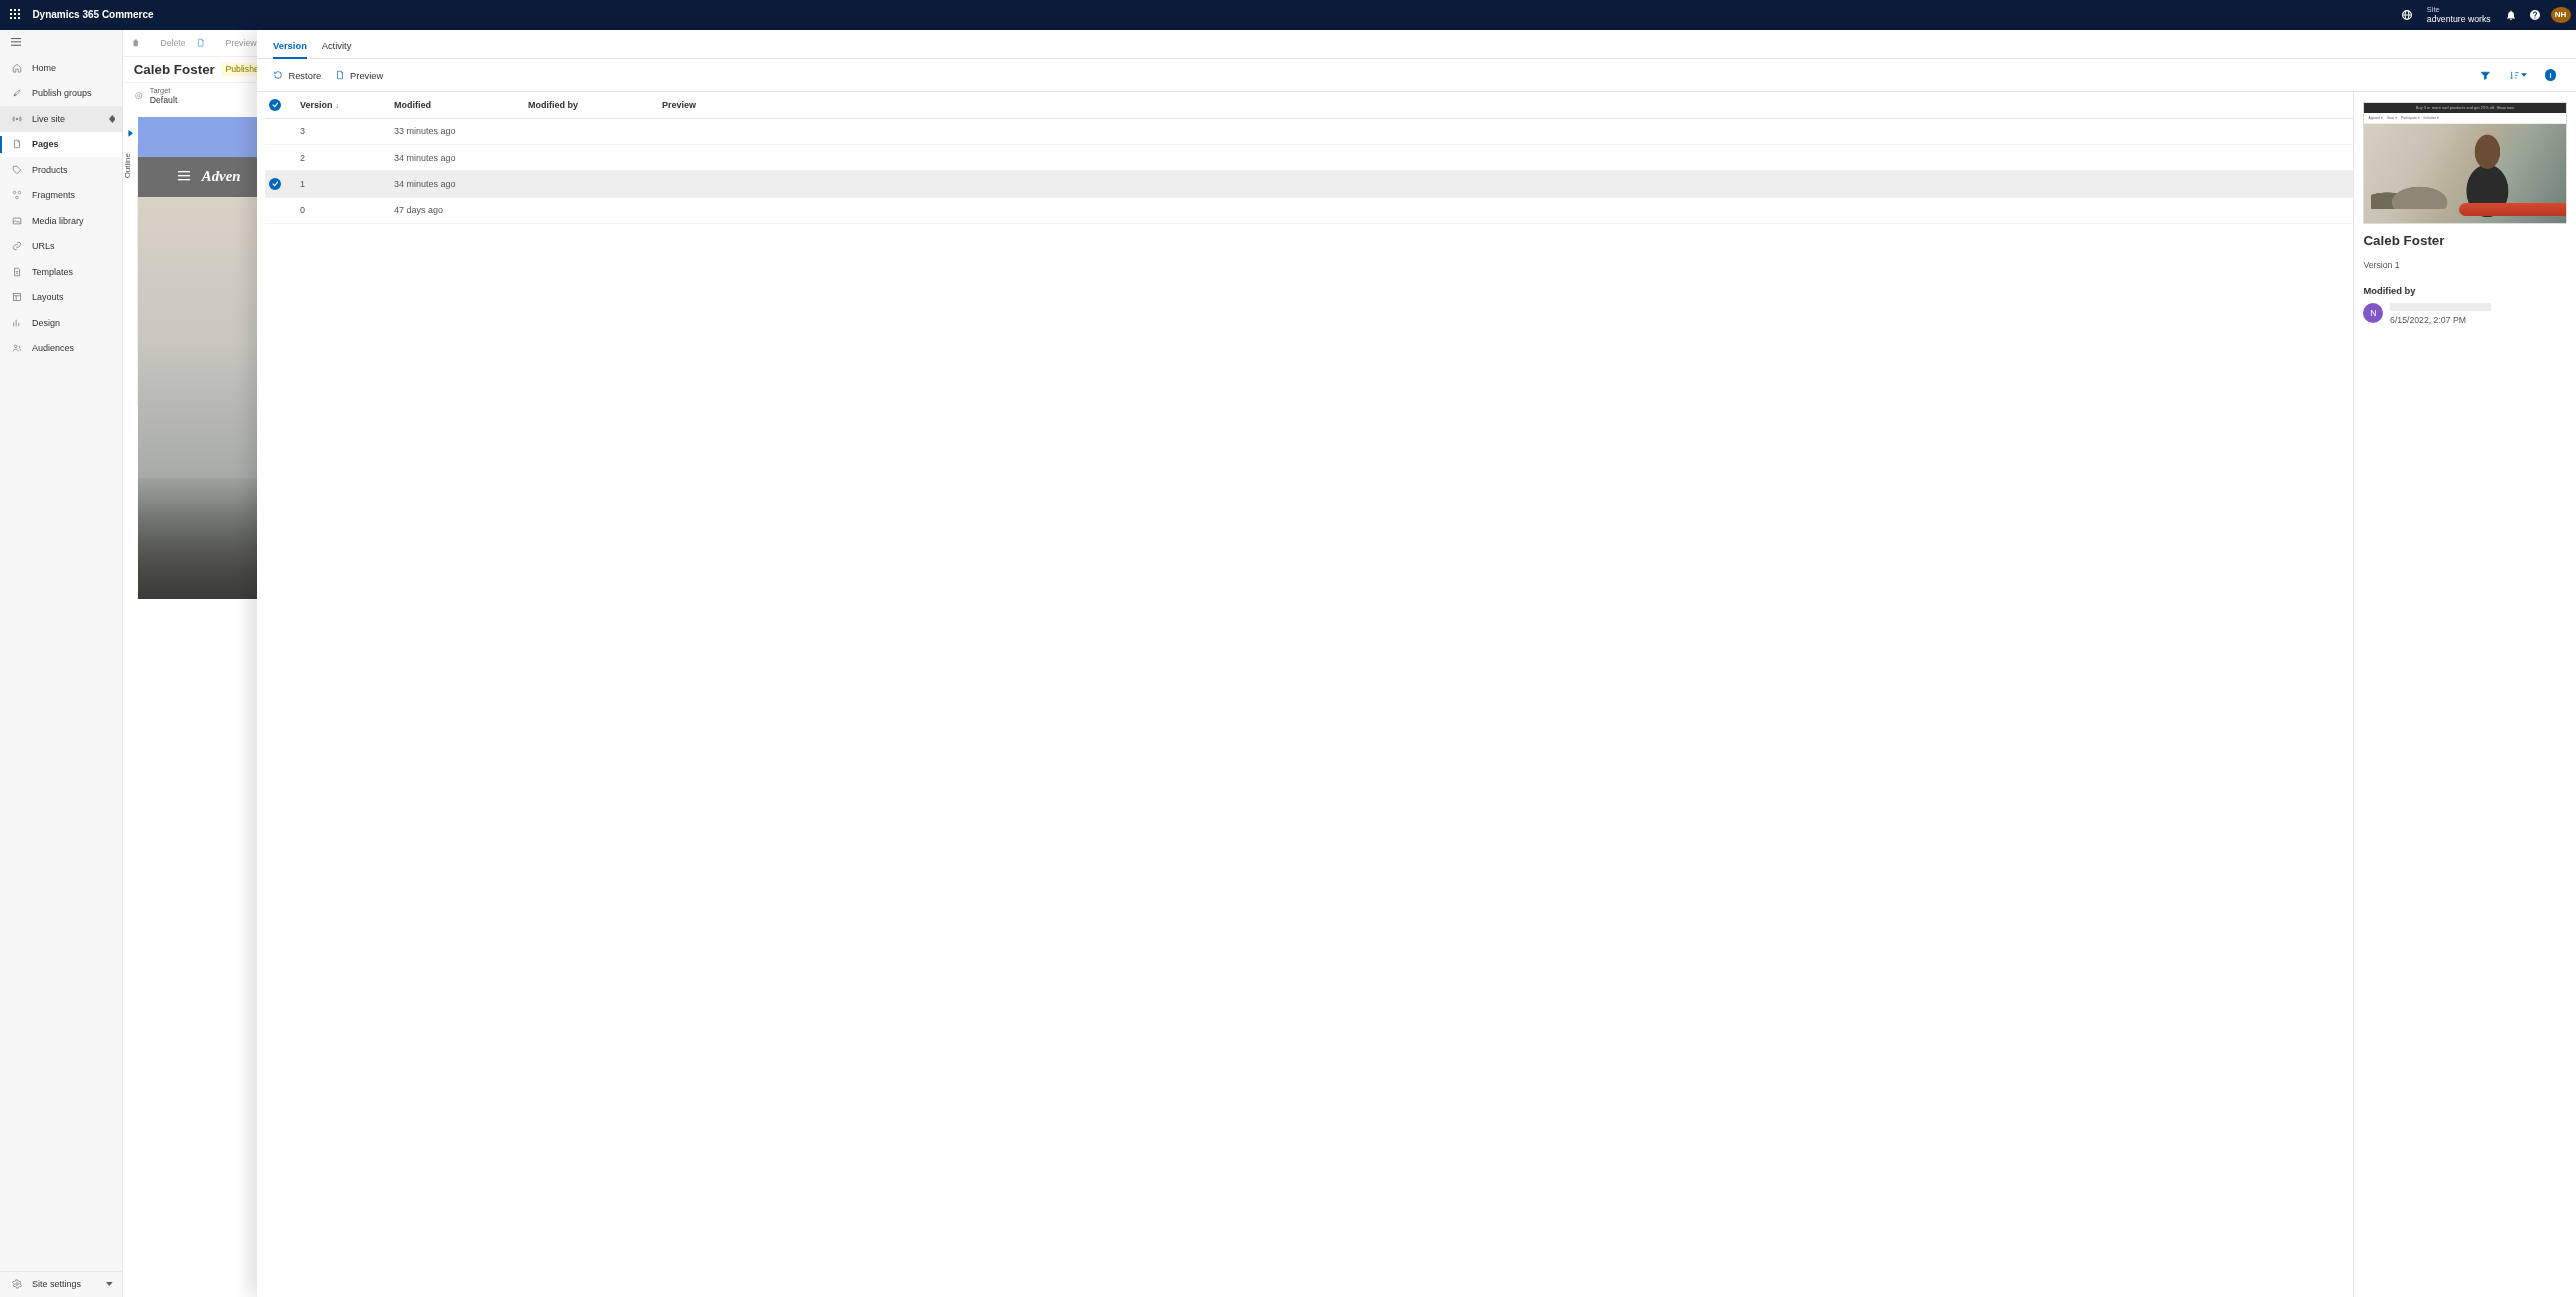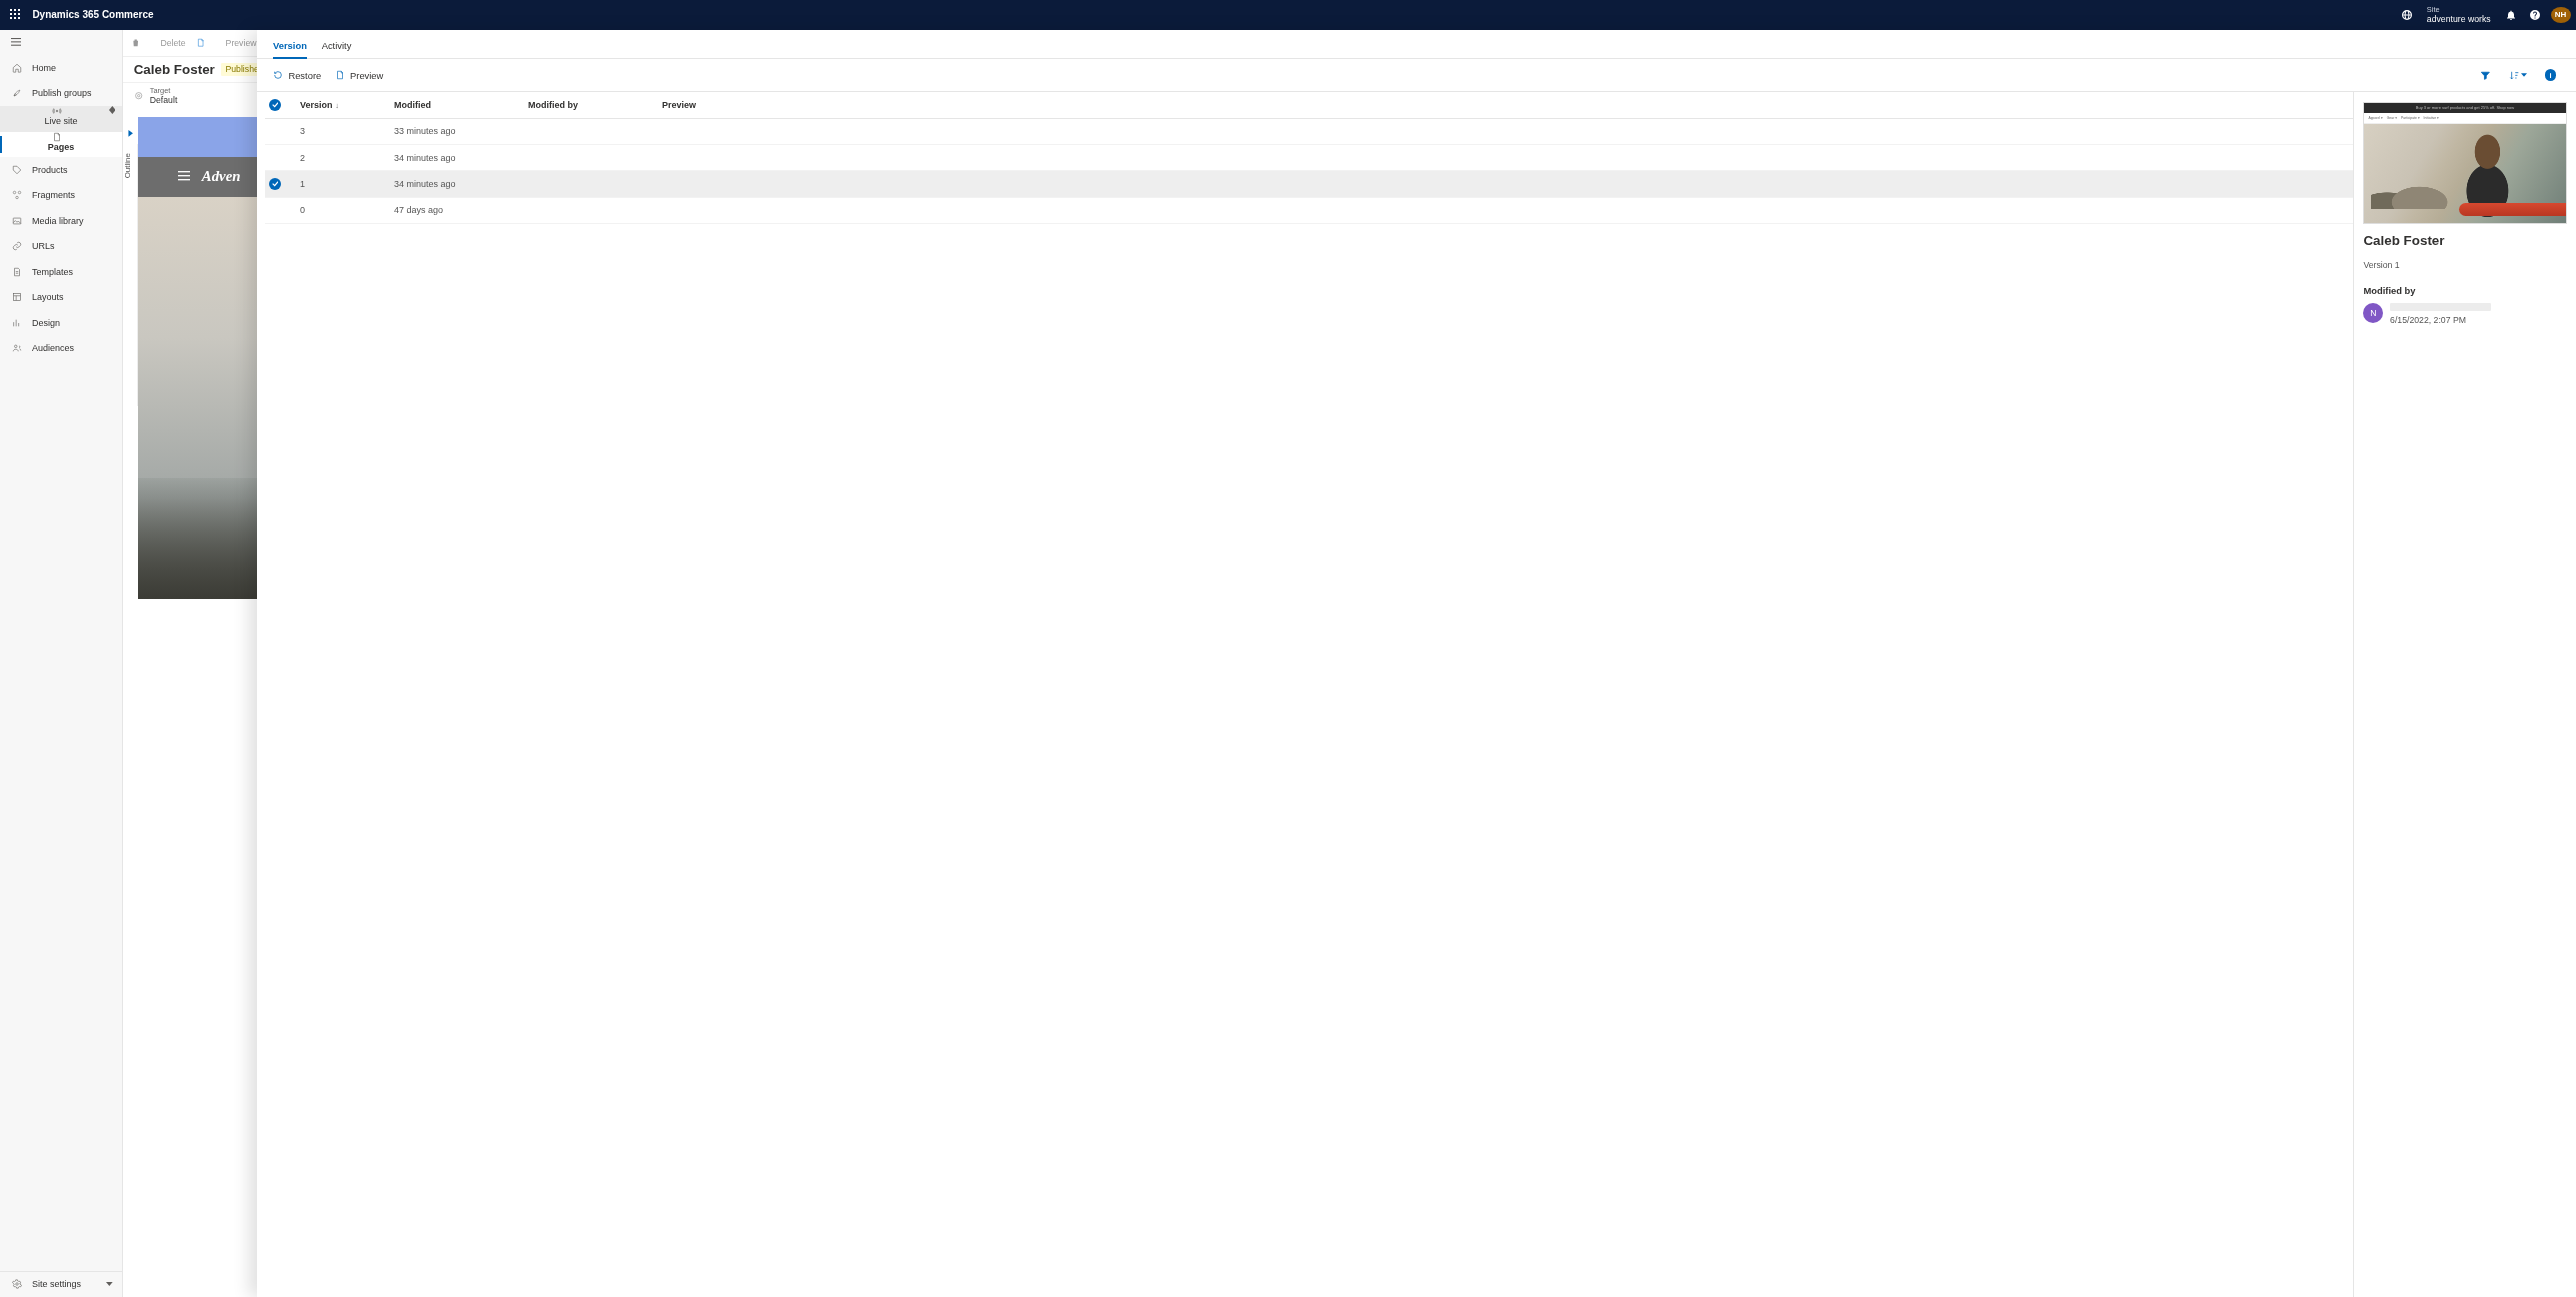--- a/index.html
+++ b/index.html
@@ -20,24 +20,24 @@
 
 
 .body { position:absolute; top:29.5px; bottom:0; left:0; right:0; display:flex; }
 .sidebar { width: 123px; background:#f7f7f7; border-right:0.7px solid #e5e5e5; display:flex; flex-direction:column;}
 .sidebar .hamburger { height: 25.5px; display:flex; align-items:center; padding-left:10.7px; cursor:pointer;}
 .sidebar .hamburger svg { width:10.7px; height:8px; fill:#605e5c;}
 .nav-items { flex: 1; overflow:auto;}
 .nav-item { height:25.5px; display:flex; align-items:center; padding: 0 10.7px; cursor:pointer; position:relative; font-size:9px; color:#323130;}
 .nav-item .ico { width: 13.4px; display:flex; justify-content:center; margin-right:8px;}
 .nav-item .ico svg { width:10px; height:10px; fill:#605e5c; stroke:#605e5c;}
-.nav-item.livesite { background:#eaeaea; font-weight:400;flex-direction:column;}
+.nav-item.livesite { background:#eaeaea; font-weight:400;}
 .nav-item.livesite .chev { position:absolute; right:6.7px; display:flex; flex-direction:column;}
 .nav-item.livesite .chev svg{width:6.7px;height:4px;fill:#605e5c;}
-.nav-item.active { background:#fff; font-weight:600;flex-direction:column;}
+.nav-item.active { background:#fff; font-weight:600;}
 .nav-item.active::before { content:""; position:absolute; left:0; top:4px; bottom:4px; width:2px; background:#0067b8;}
 .sidebar-footer { border-top:0.7px solid #e5e5e5; }
 .sidebar-footer .nav-item svg.chevd { width:6.7px; height:4px; fill:#605e5c; position:absolute; right:9.4px;}
 .content { flex:1; position:relative; background:#fff;}
 
 
 .page-toolbar { height:27px; border-bottom:0.7px solid #eee; display:flex; align-items:center; padding:0 8px; gap:10.7px;}
 .tb-btn { display:flex; align-items:center; gap:20px; color:#999; font-size:8.7px; cursor:pointer;}
 .tb-btn svg{width:9.4px;height:9.4px;fill:#999;}
 .page-title-row { padding: 5.4px 10.7px; display:flex; align-items:center; gap:6.7px; border-bottom:0.7px solid #f0f0f0;}

